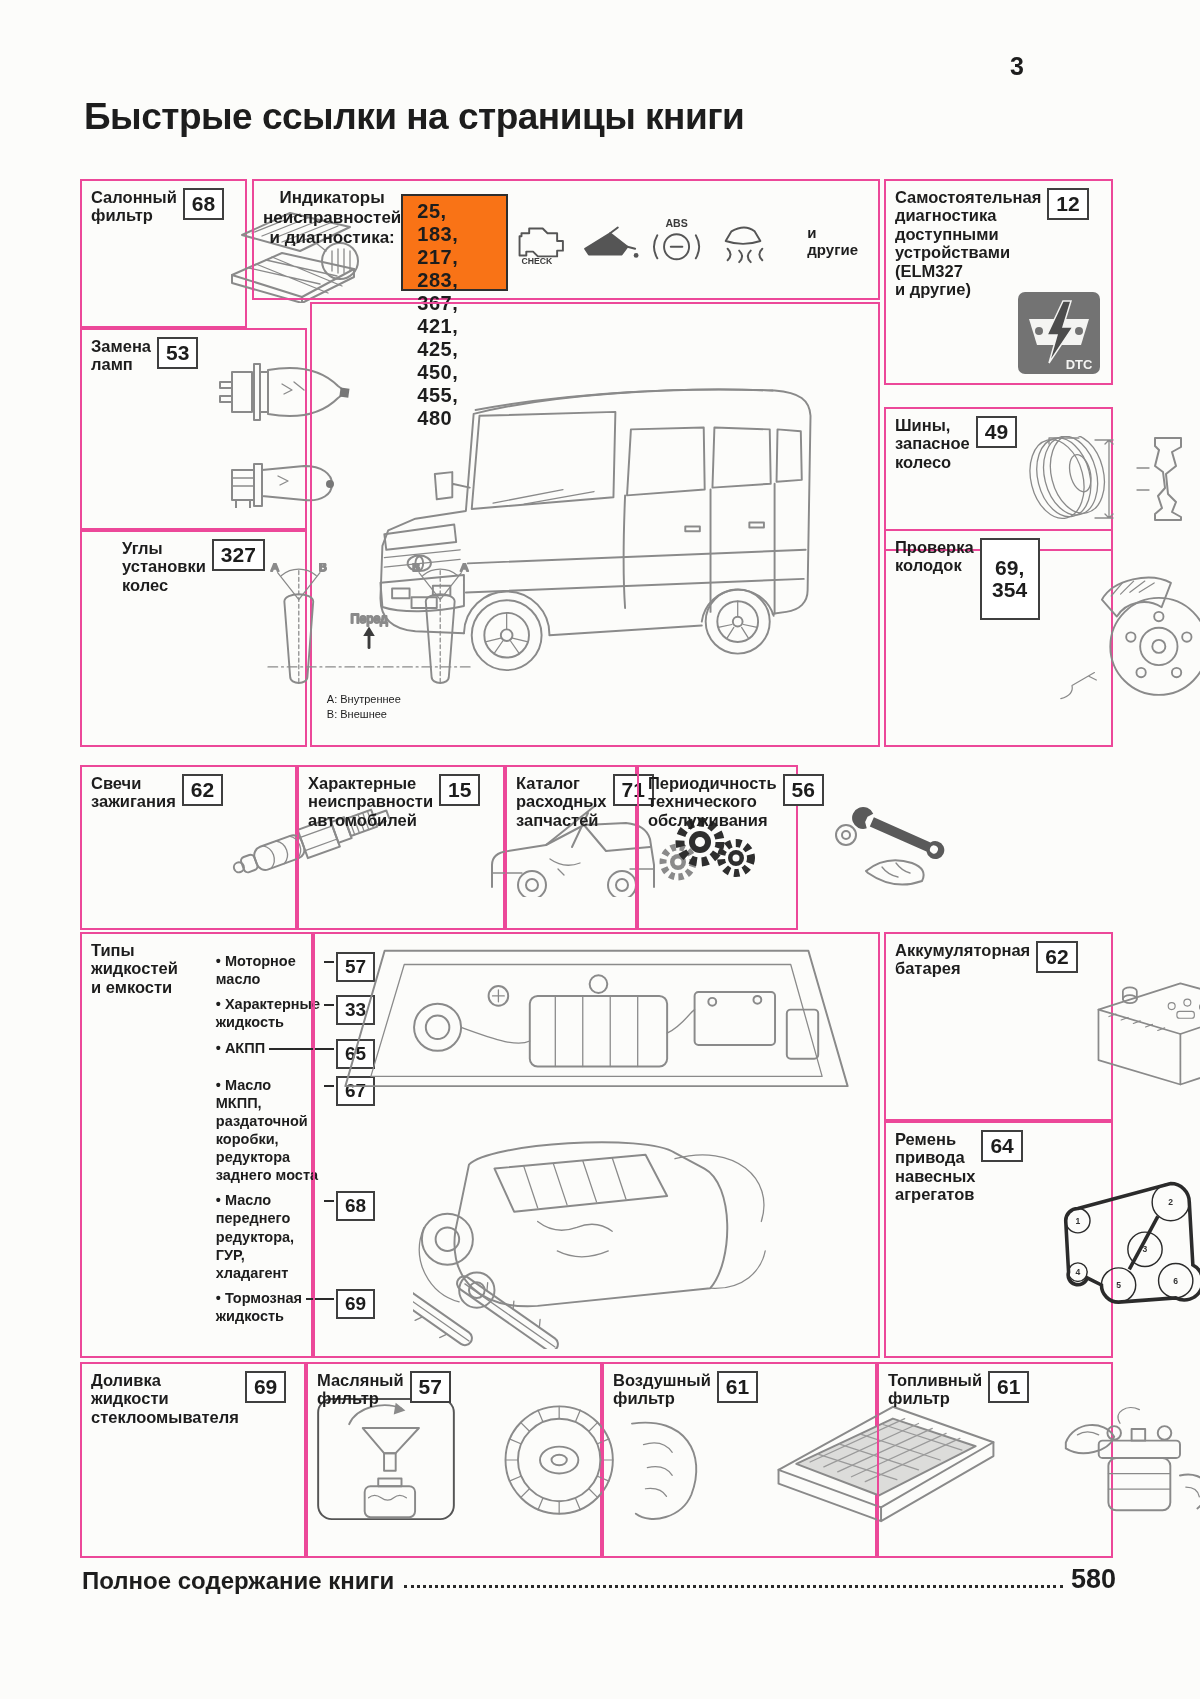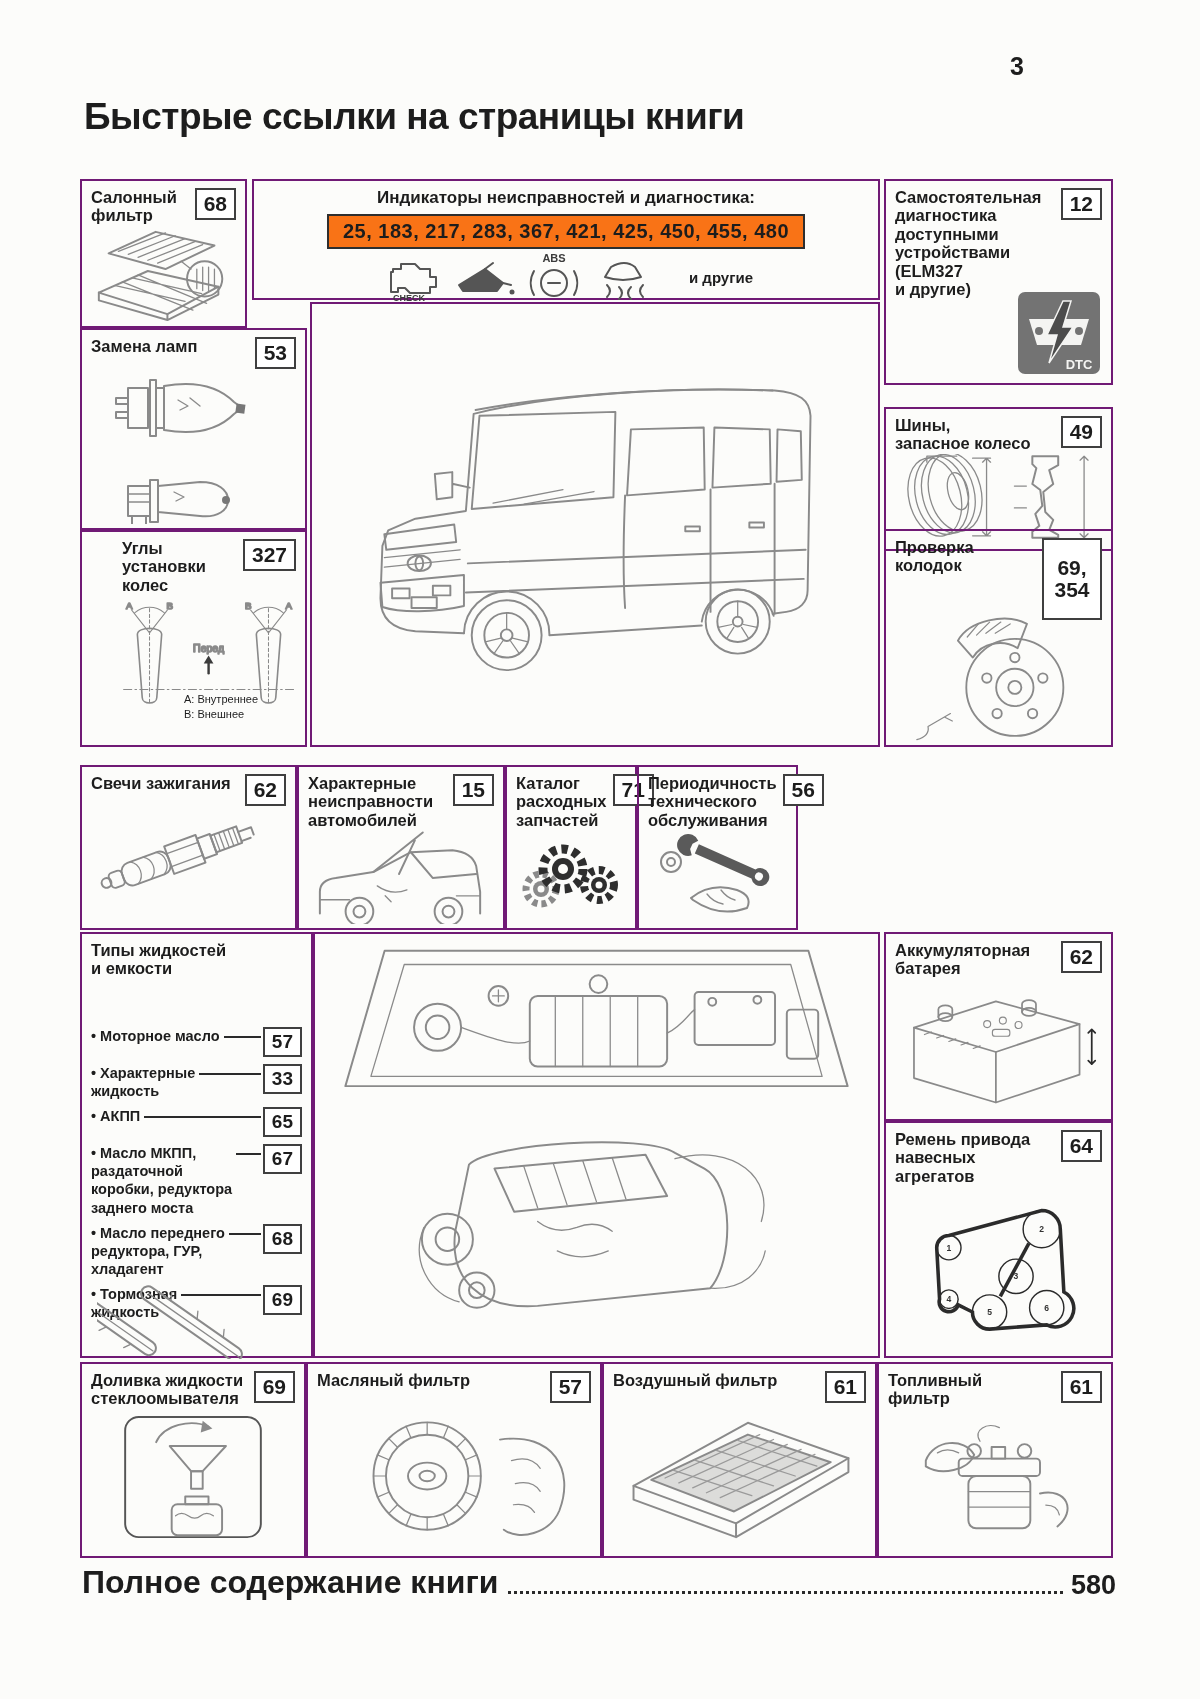--- a/index.html
+++ b/index.html
@@ -1,21 +1,21 @@
 <!DOCTYPE html>
 <html><head>
 <meta charset="utf-8">
 <style>
   html,body{margin:0;padding:0;background:#e9e9e7;}
   .sheet{position:relative;width:1200px;height:1699px;margin:0 auto;background:#fcfcfa;
          font-family:"Liberation Sans",sans-serif;color:#1d1d1d;overflow:hidden;}
   .pagenum{position:absolute;left:1010px;top:52px;font-size:25px;font-weight:bold;}
   .maintitle{position:absolute;left:84px;top:96px;font-size:37px;font-weight:bold;letter-spacing:-.5px;margin:0;}
-  .box{position:absolute;border:2px solid #701a75;box-sizing:border-box;padding:7px 9px;
-       display:flex;flex-direction:column;}
+  .box{position:absolute;border:2px solid #ec4899;box-sizing:border-box;padding:7px 9px;
+       display:flex;flex-direction:row;}
   .box-head{display:flex;justify-content:space-between;align-items:flex-start;gap:6px;}
   .box-head.inline{justify-content:flex-start;gap:14px;}
   .box-title{font-weight:bold;font-size:16.5px;line-height:1.12;white-space:pre-line;}
   .badge{border:2px solid #3f3f3f;background:#fff;font-weight:bold;font-size:21px;line-height:1.05;
          padding:3px 7px;text-align:center;flex:none;}
   .badge.two{width:48px;padding:17px 4px;}
   .art{flex:1;display:flex;align-items:center;justify-content:center;min-height:0;}
   .art.bl{align-items:flex-end;}
   svg{display:block;}
   .s{fill:none;stroke:#8a8a8a;stroke-width:2;stroke-linecap:round;stroke-linejoin:round;}
@@ -30,21 +30,21 @@
   .dtc{position:absolute;right:10px;bottom:8px;}
   .fl-list{margin-top:4px;}
   .fl-item{display:flex;align-items:flex-start;margin-top:7px;}
   .fl-label{font-weight:bold;font-size:14.5px;line-height:1.25;white-space:pre-line;}
   .fl-label::before{content:"\2022\00a0";}
   .fl-lead{flex:1;border-top:2px solid #2a2a2a;margin:9px 2px 0 4px;min-width:10px;}
   .fl-badge{border:2px solid #3f3f3f;background:#fff;font-weight:bold;font-size:19px;
             padding:2px 7px;flex:none;}
   .al-legend{position:absolute;left:62px;bottom:16px;font-size:11px;line-height:1.35;}
   .footer{position:absolute;left:82px;right:84px;top:1564px;display:flex;align-items:flex-end;}
-  .footer .lbl{font-size:32px;font-weight:bold;flex:none;}
+  .footer .lbl{font-size:24px;font-weight:bold;flex:none;}
   .footer .dots{flex:1;border-bottom:3px dotted #2a2a2a;margin:0 8px 7px 10px;height:0;}
   .footer .pg{font-size:27px;font-weight:bold;flex:none;}
   text{font-family:"Liberation Sans",sans-serif;}
 </style>
 </head>
 <body>
 
 <div class="sheet">
 
   <div class="pagenum">3</div>

